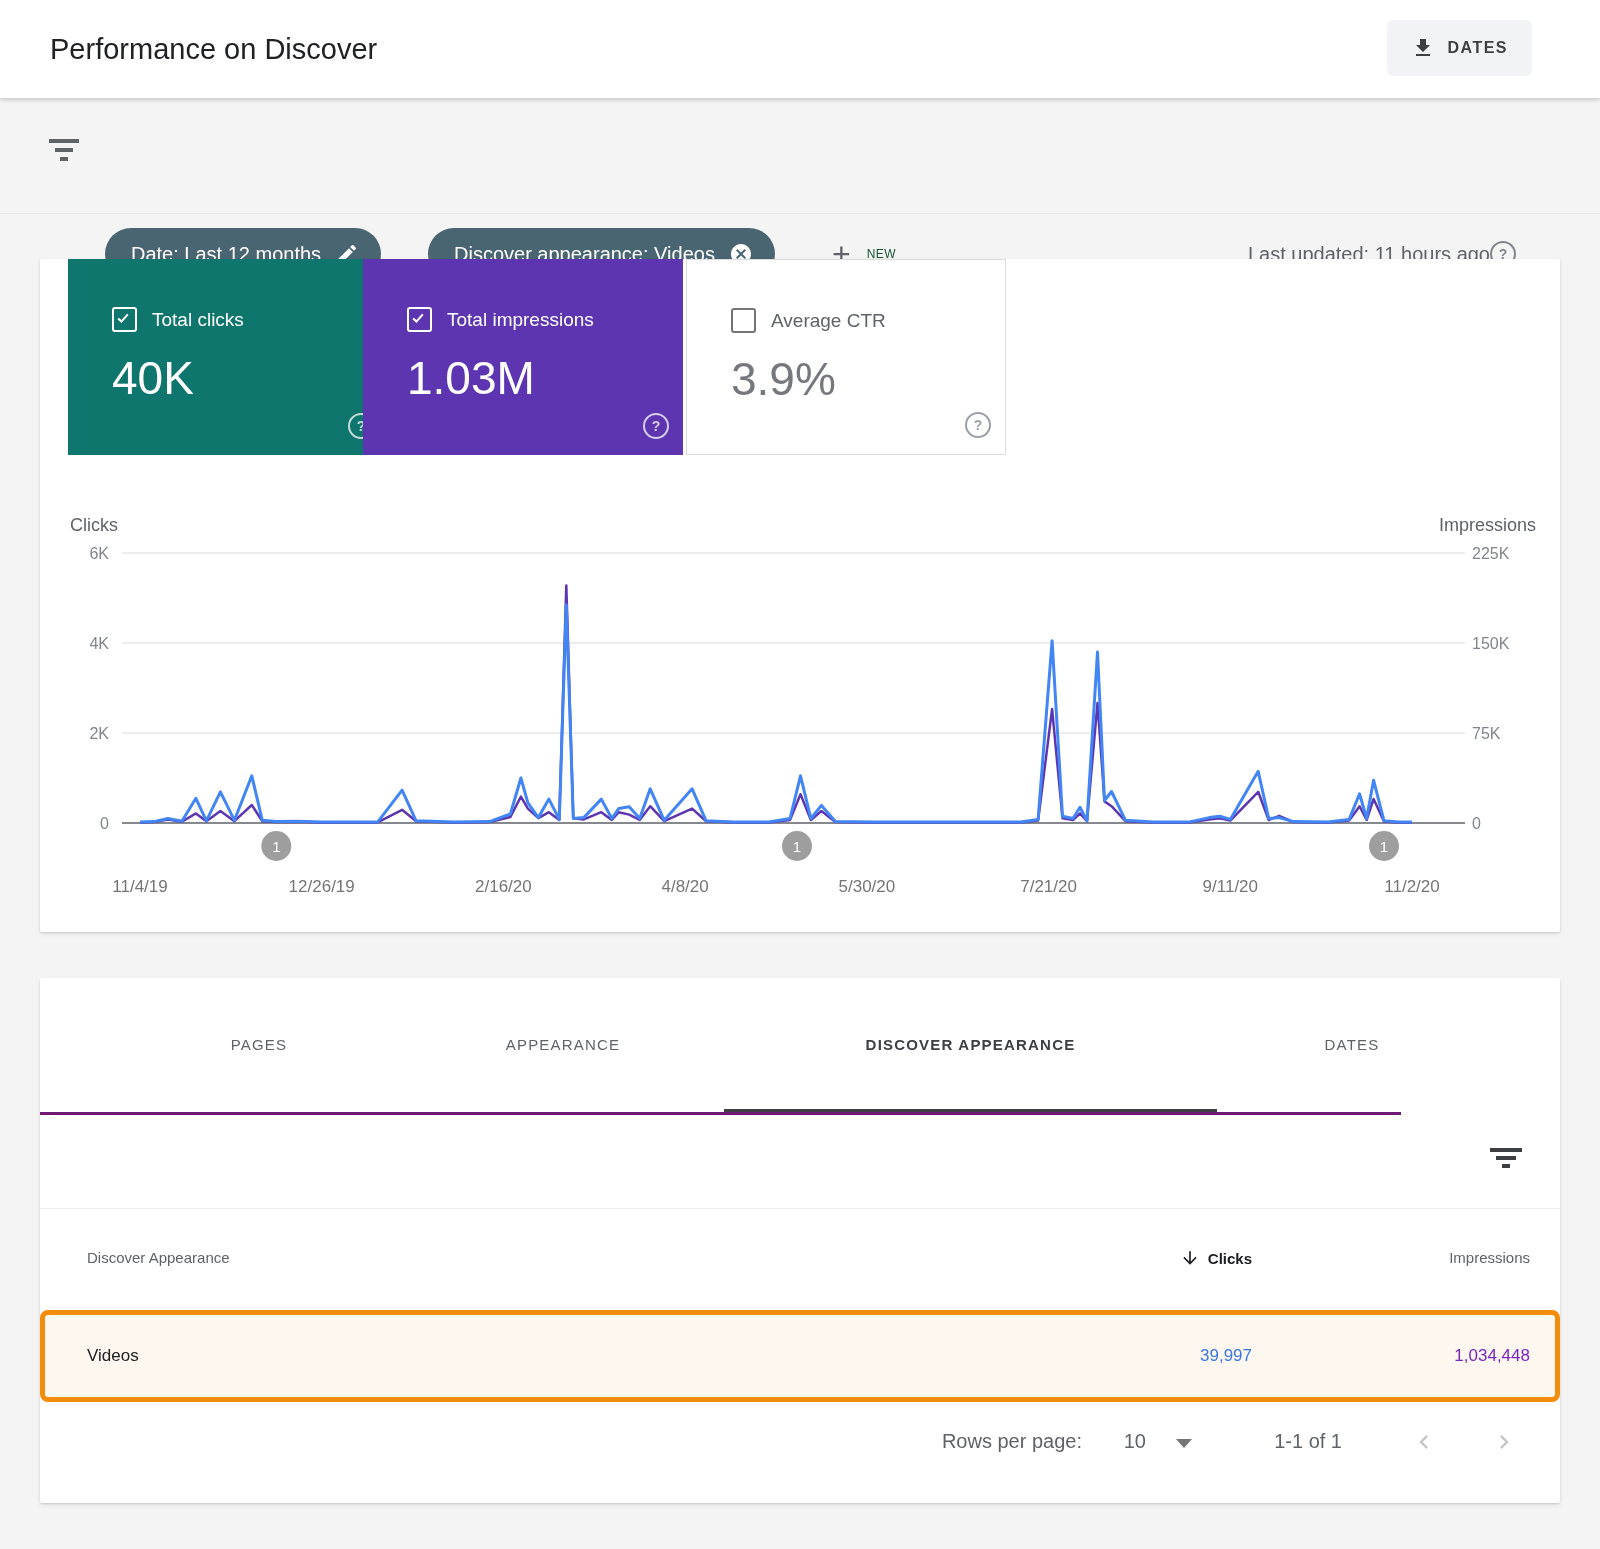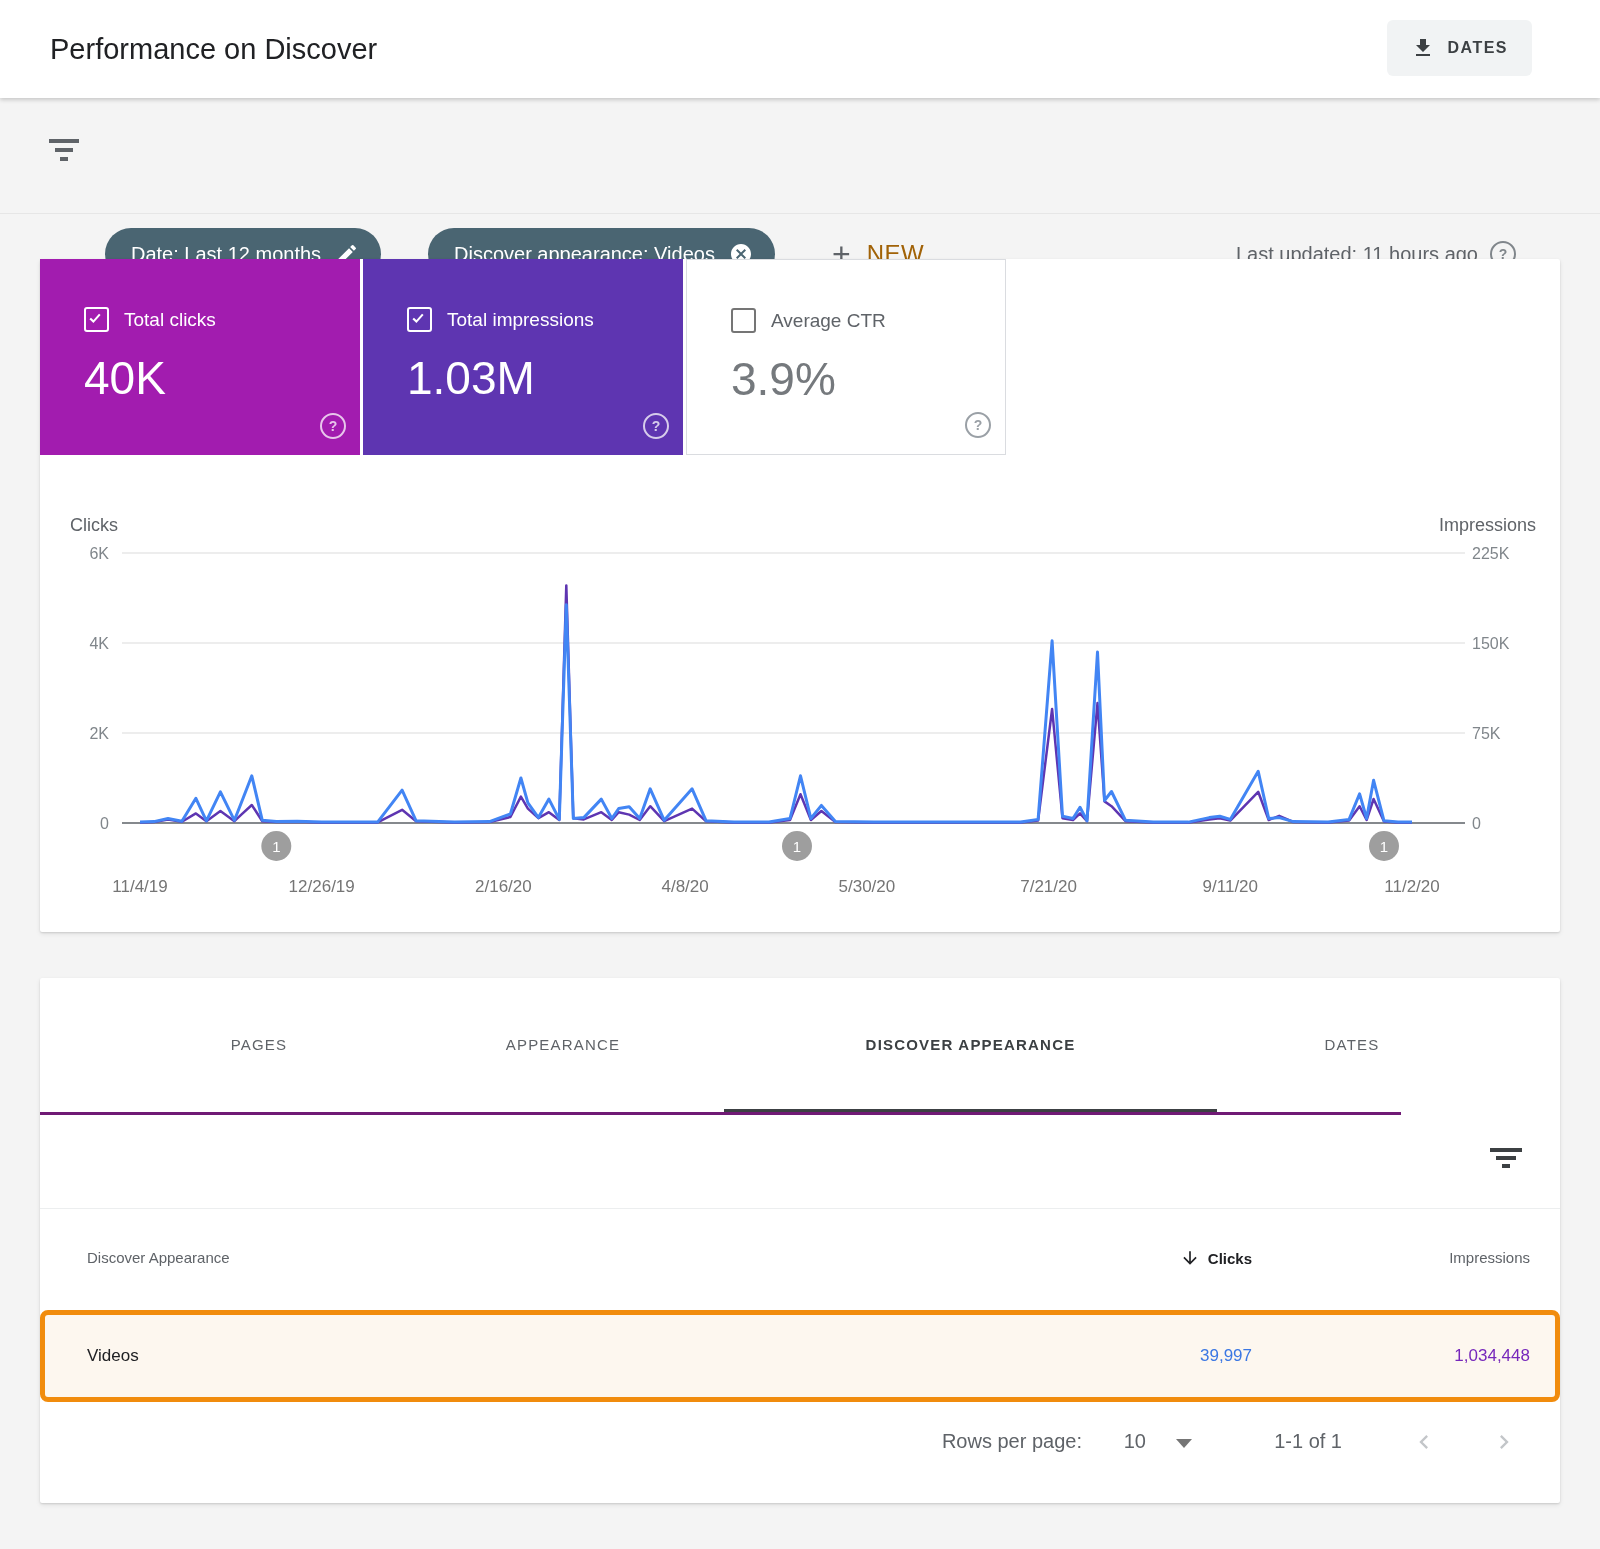--- a/index.html
+++ b/index.html
@@ -25,22 +25,22 @@
   .funnel-icon i:nth-child(1){top:0;width:30px;}
   .funnel-icon i:nth-child(2){top:9px;width:18px;}
   .funnel-icon i:nth-child(3){top:18px;width:8px;}
   .chip{position:absolute;top:130px;height:52px;border-radius:26px;background:#4a6572;color:#fff;
         display:flex;align-items:center;gap:14px;padding:0 22px 0 26px;font-size:20px;cursor:pointer;}
   .chip svg{width:24px;height:24px;fill:#fff;flex:none;}
   .chip--date{left:105px;}
   .chip--appearance{left:428px;}
   .new-filter{position:absolute;left:832px;top:130px;height:52px;display:flex;align-items:center;gap:16px;cursor:pointer;}
   .new-filter .plus{font-size:32px;font-weight:300;color:#5f6368;line-height:1;}
-  .new-filter .lbl{font-size:24px;letter-spacing:.5px;color:#a16207;}
-  .last-updated{position:absolute;right:84px;top:130px;height:52px;display:flex;align-items:center;gap:12px;}
+  .new-filter .lbl{font-size:12px;letter-spacing:.5px;color:#14532d;}
+  .last-updated{position:absolute;right:84px;top:130px;height:52px;display:flex;align-items:center;}
   .last-updated .txt{font-size:20px;color:#5f6368;}
   .q-icon{width:22px;height:22px;border:2px solid #80868b;border-radius:50%;color:#80868b;
           font-size:14px;font-weight:bold;display:flex;align-items:center;justify-content:center;flex:none;}
 
   
   .panel{position:absolute;background:#fff;border-radius:2px;
          box-shadow:0 1px 2px rgba(0,0,0,.12),0 2px 5px rgba(0,0,0,.08);}
   .chart-panel{left:40px;top:259px;width:1520px;height:673px;}
   .table-panel{left:40px;top:978px;width:1520px;height:525px;}
 
@@ -144,21 +144,21 @@
     </div>
 
     <div class="last-updated">
       <span class="txt">Last updated: 11 hours ago</span>
       <span class="q-icon">?</span>
     </div>
   </div>
 
   <div class="panel chart-panel">
 
-    <div class="card card--clicks" style="background: #a21caf;">
+    <div class="card card--clicks" style="background: #0f766e; margin-left: 28px;">
       <div class="head">
         <span class="cb">
           <svg viewBox="0 0 20 20">
               <path d="M4 10.5l4 4 8-9" fill="none" stroke="#fff" stroke-width="2.6"></path>
             </svg>
         </span>
         <span class="lbl">Total clicks</span>
       </div>
       <div class="val">40K</div>
       <span class="q-icon">?</span>

